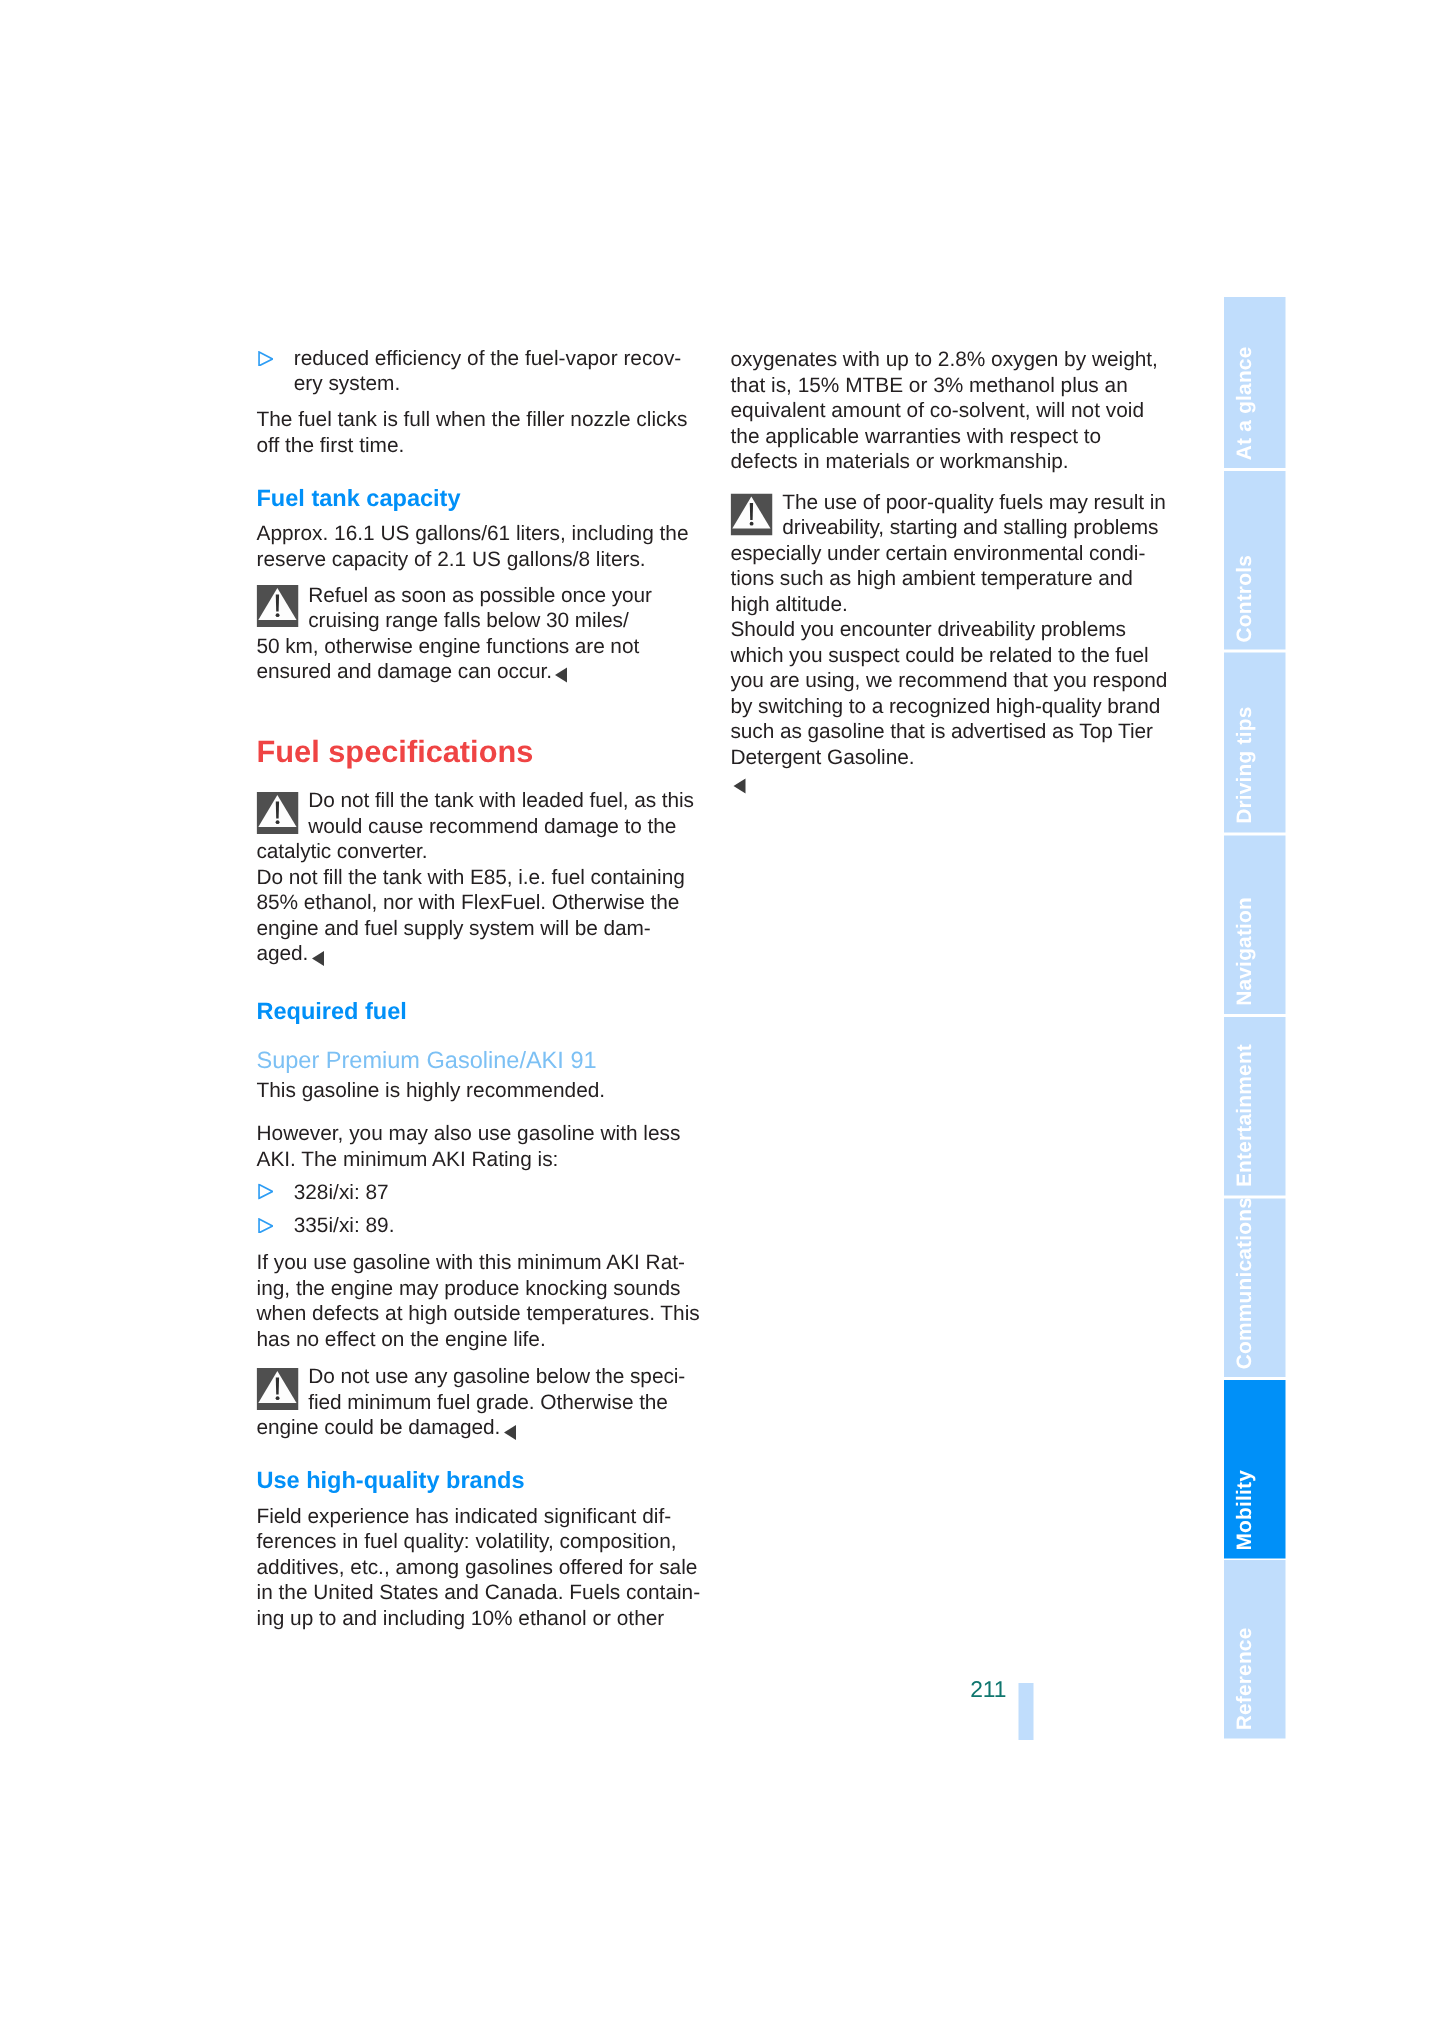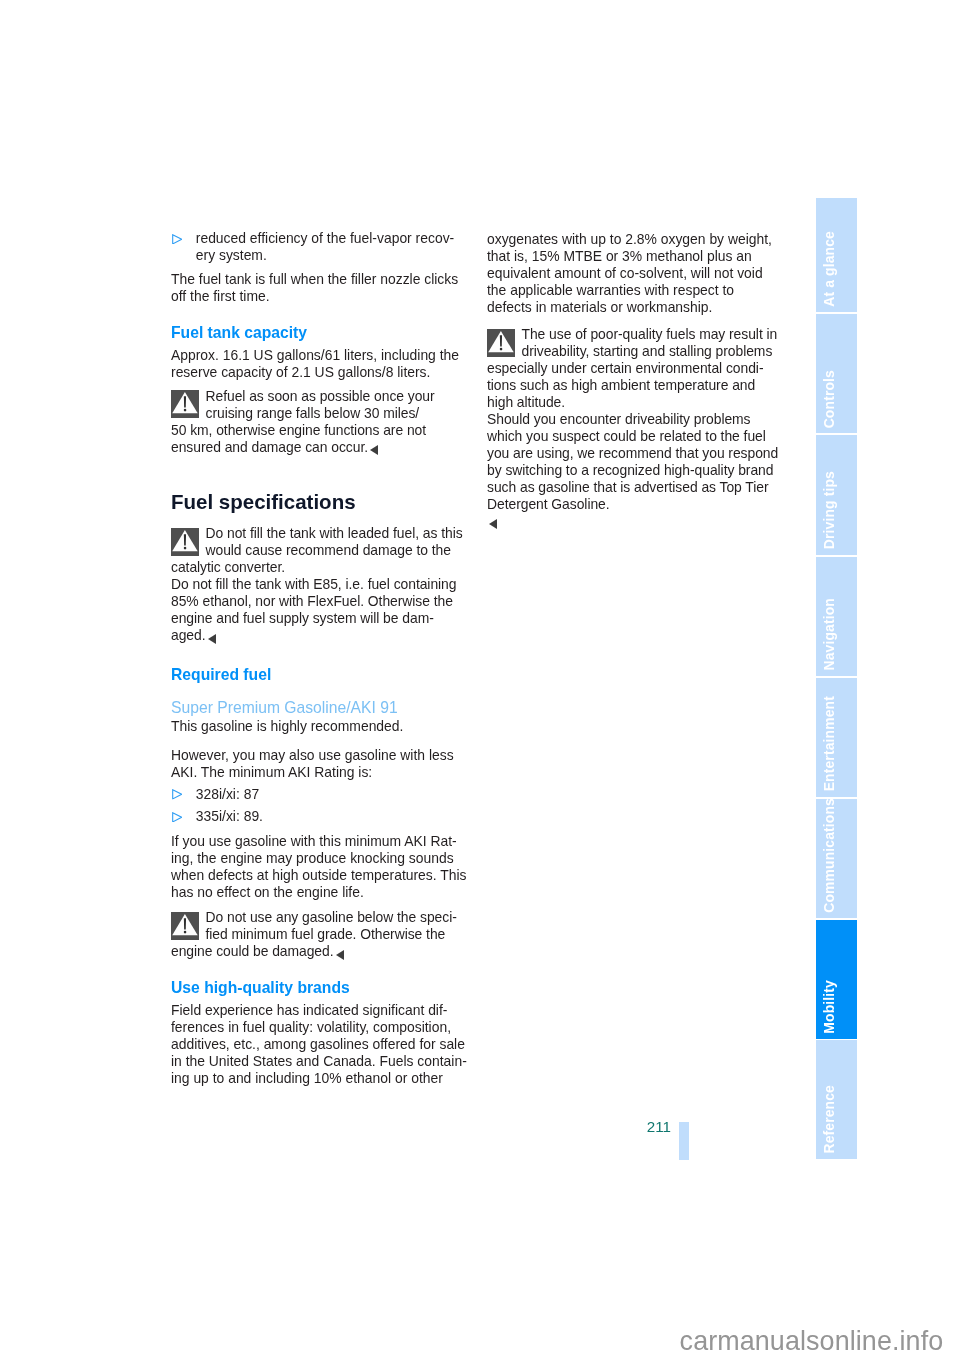--- a/index.html
+++ b/index.html
@@ -12,21 +12,21 @@
 
   .col{position:absolute;font-size:13.9px;line-height:17px;}
   .col-left{left:171px;top:230.1px;width:296px;}
   .col-right{left:487px;top:230.1px;width:295px;}
 
   .p{margin:0;}
   .blk{position:absolute !important;left:0;box-sizing:border-box;}
   .col-left  > .blk{width:296px;}
   .col-right > .blk{width:295px;}
 
-  .h1{font-size:20.5px;line-height:24.5px;color:#0f172a;margin:0;font-weight:bold;}
+  .h1{font-size:20.5px;line-height:24.5px;color:#ef4444;margin:0;font-weight:bold;}
   .h2{font-size:15.7px;line-height:19px;color:#0190f8;margin:0;font-weight:bold;}
   .h3{font-size:15.7px;line-height:19px;color:#7cc0f4;margin:0;font-weight:normal;}
 
   .bullet{padding-left:24.8px;margin:0;}
   .bullet .tri{position:absolute;left:0.9px;top:3.6px;width:10.4px;height:10.6px;display:block;}
 
   .warn{margin:0;overflow:hidden;letter-spacing:-0.05px;}
   .col > .warn.blk{width:292px;}
   .warn .ico{float:left;width:28px;height:28px;margin:2.7px 6.5px 0 0;display:block;}
   .endmark{display:inline-block;width:0;height:0;border-top:5.05px solid transparent;
@@ -166,14 +166,13 @@
       <div class="tab active" style="top: 721.75px; height: 118.95px;">
         <span class="lbl"><i>Mobility</i></span>
       </div>
       <div class="tab" style="top: 842.4px; height: 118.4px;">
         <span class="lbl"><i>Reference</i></span>
       </div>
     </div>
 
   <div class="pageno">211</div>
   <div class="pagebar"></div>
-  <div class="wm">carmanualsonline.info</div>
 </div>
 
 </body></html>

